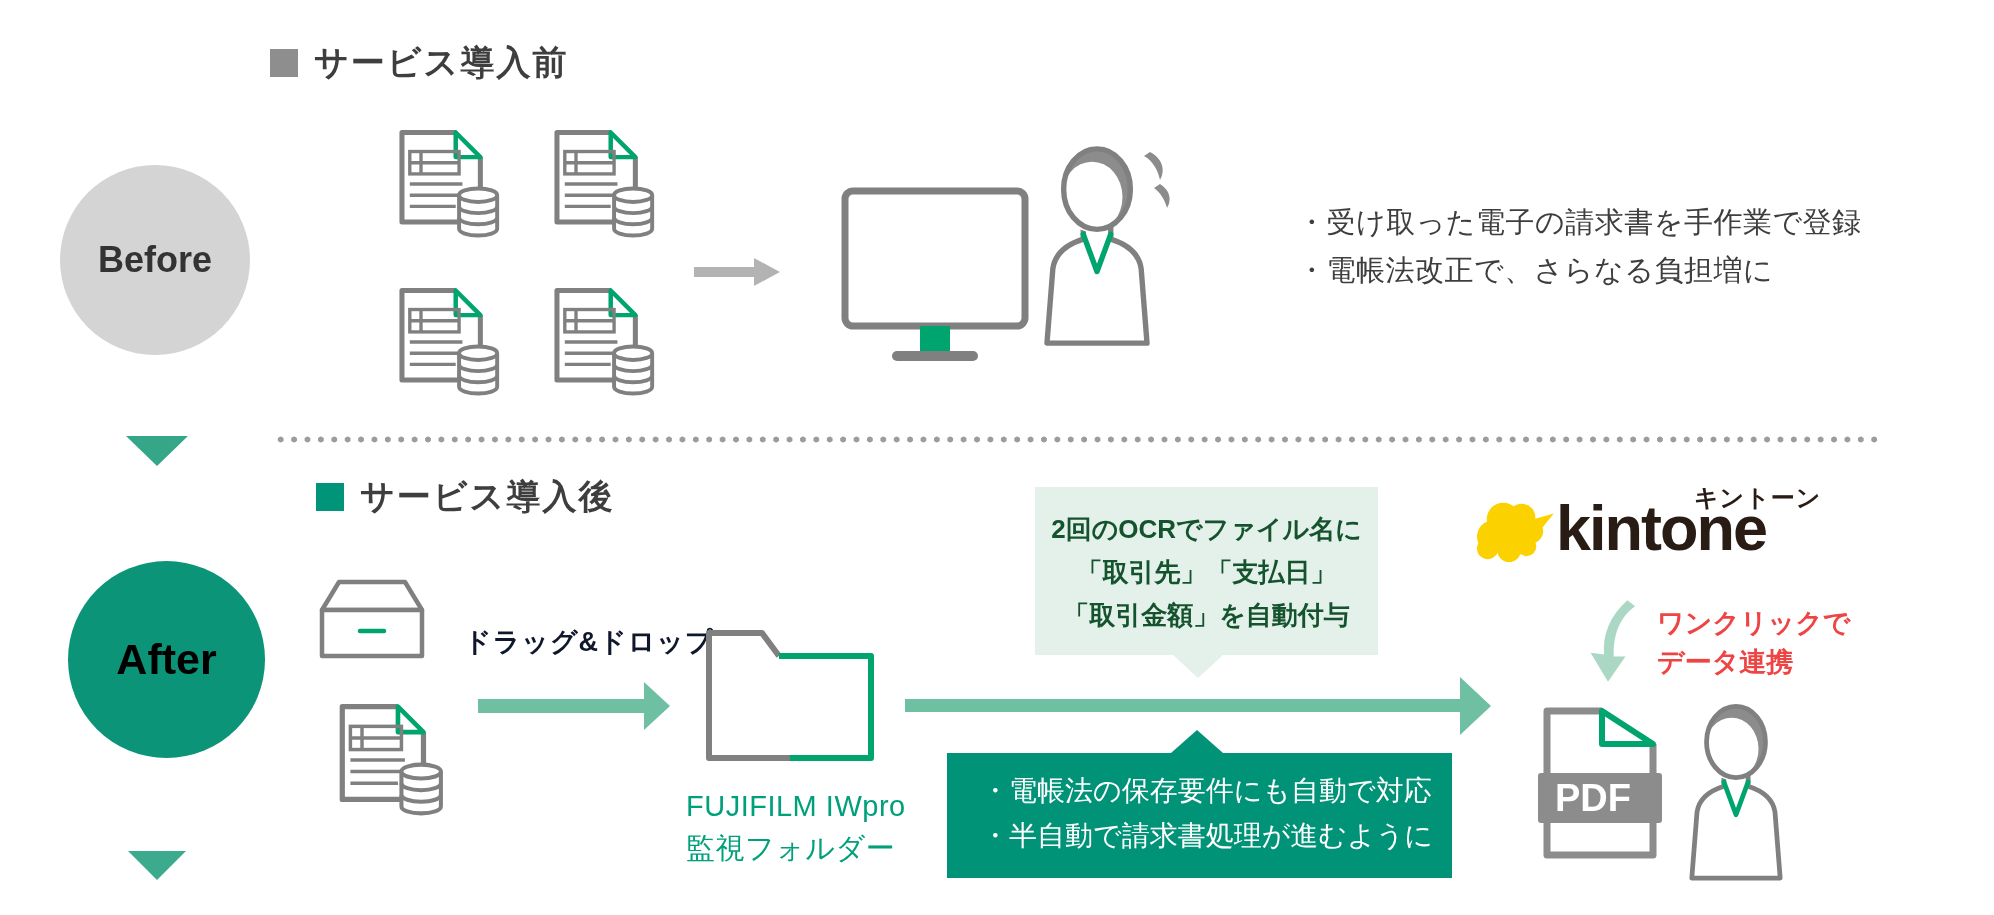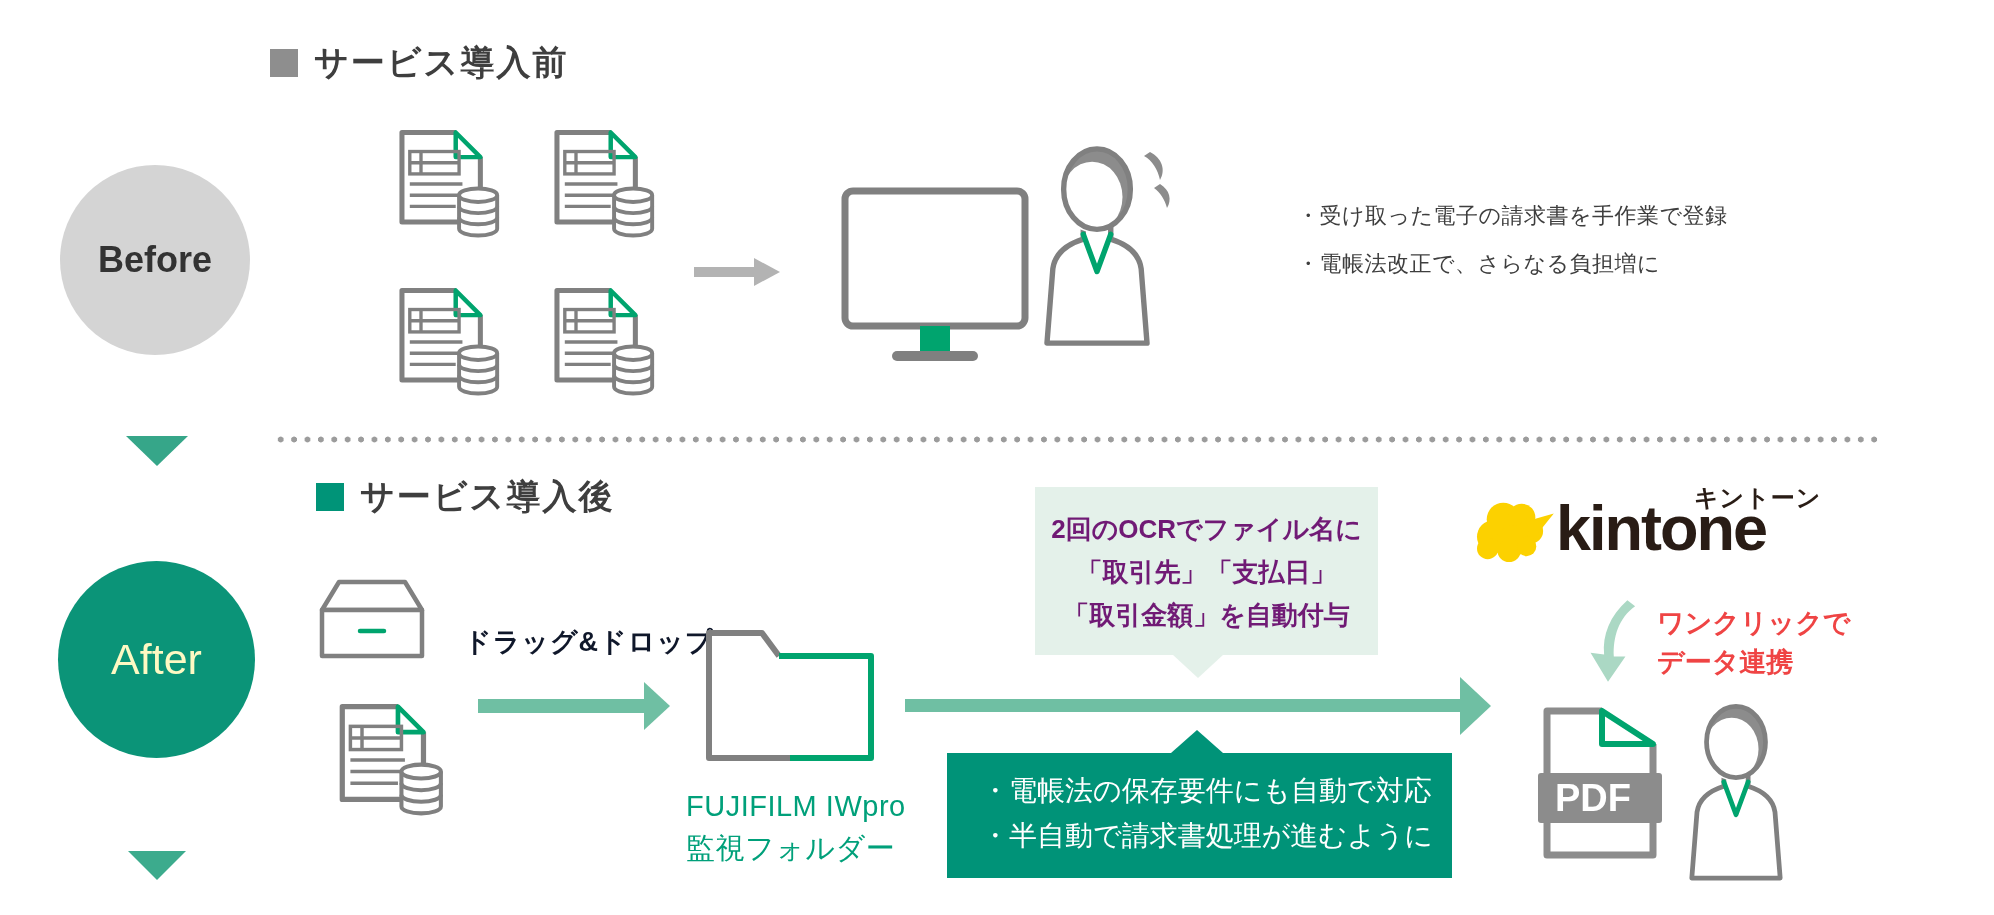--- a/index.html
+++ b/index.html
@@ -12,49 +12,49 @@
   .sec-title{display:flex;align-items:center;gap:16px;}
   .sec-title .sq{width:28px;height:28px;flex:0 0 auto;}
   .sec-title .lbl{font-size:34px;font-weight:bold;color:#3e3e3e;letter-spacing:2px;white-space:nowrap;}
   #title-before{left:270px;top:40px;}
   #title-before .sq{background:#8e8e8e;}
   #title-after{left:272px;top:474px;margin-left:44px;}
   #title-after .sq{background:#009478;}
   
   .badge{border-radius:50%;display:flex;align-items:center;justify-content:center;white-space:nowrap;}
   #badge-before{left:60px;top:165px;width:190px;height:190px;background:#d4d4d4;color:#333;font-size:36px;font-weight:600;}
-  #badge-after{left:58px;top:561px;width:197px;height:197px;background:#0b9478;color:#fef9c3;font-size:43px;font-weight:400;}
+  #badge-after{left:68px;top:561px;width:197px;height:197px;background:#0b9478;color:#000000;font-size:43px;font-weight:700;}
   
   .tri-down{width:0;height:0;}
   #tri-before{left:126px;top:436px;border-left:31px solid transparent;border-right:31px solid transparent;border-top:30px solid #36a689;}
   #tri-after{left:128px;top:851px;border-left:29px solid transparent;border-right:29px solid transparent;border-top:29px solid #3cab8d;}
   
   #divider{left:274px;top:436px;width:1610px;height:7px;
     background-image:radial-gradient(circle,#9c9c9c 2.8px,rgba(0,0,0,0) 3.2px);
     background-size:13.4px 7px;background-repeat:repeat-x;}
   
   .doc{width:112px;height:112px;}
   #doc1{left:393px;top:128px;} #doc2{left:548px;top:128px;}
   #doc3{left:393px;top:286px;} #doc4{left:548px;top:286px;}
   #arrow-before{left:694px;top:256px;}
   #monitor{left:840px;top:186px;}
   #person1{left:1038px;top:144px;}
   #sweat{left:1130px;top:150px;}
-  #notes-before{left:1297px;top:192px;font-size:22px;line-height:48px;color:#3e3e3e;letter-spacing:0.5px;white-space:nowrap;}
+  #notes-before{left:1297px;top:198px;font-size:29px;line-height:48px;color:#3e3e3e;letter-spacing:0.5px;white-space:nowrap;}
   
   #tray{left:318px;top:578px;}
   #drag-label{left:464px;top:624px;font-size:27px;font-weight:600;color:#0f172a;letter-spacing:1px;white-space:nowrap;}
   #arrow-drag{left:478px;top:682px;}
   #doc-after{left:333px;top:702px;width:116px;height:116px;}
   #folder{left:706px;top:630px;}
   #folder-label{left:686px;top:785px;font-size:29px;line-height:42px;color:#00a07a;font-weight:500;letter-spacing:0.5px;white-space:nowrap;}
   #arrow-long{left:905px;top:677px;}
   
   #ocr-callout{left:1035px;top:487px;width:343px;height:168px;background:#e4f1ea;}
-  #ocr-callout .txt{padding-top:21px;text-align:center;font-size:26px;line-height:43px;font-weight:600;color:#701a75;}
+  #ocr-callout .txt{padding-top:21px;text-align:center;font-size:26px;line-height:43px;font-weight:600;color:#14532d;}
   #ocr-tail{left:1172px;top:654px;width:0;height:0;border-left:26px solid transparent;border-right:26px solid transparent;border-top:24px solid #e4f1ea;}
   
   #kintone-cloud{left:1468px;top:494px;}
   #kintone-name{left:1556px;top:497px;font-size:63px;font-weight:800;color:#291c15;letter-spacing:-2px;line-height:63px;white-space:nowrap;}
   #kintone-ruby{left:1694px;top:482px;font-size:24px;font-weight:bold;color:#291c15;letter-spacing:1px;white-space:nowrap;}
   
   #oneclick-arrow{left:1577px;top:598px;}
   #oneclick-label{left:1657px;top:604px;font-size:27px;line-height:39px;font-weight:600;color:#ef4444;white-space:nowrap;}
   
   #pdf{left:1538px;top:707px;}

